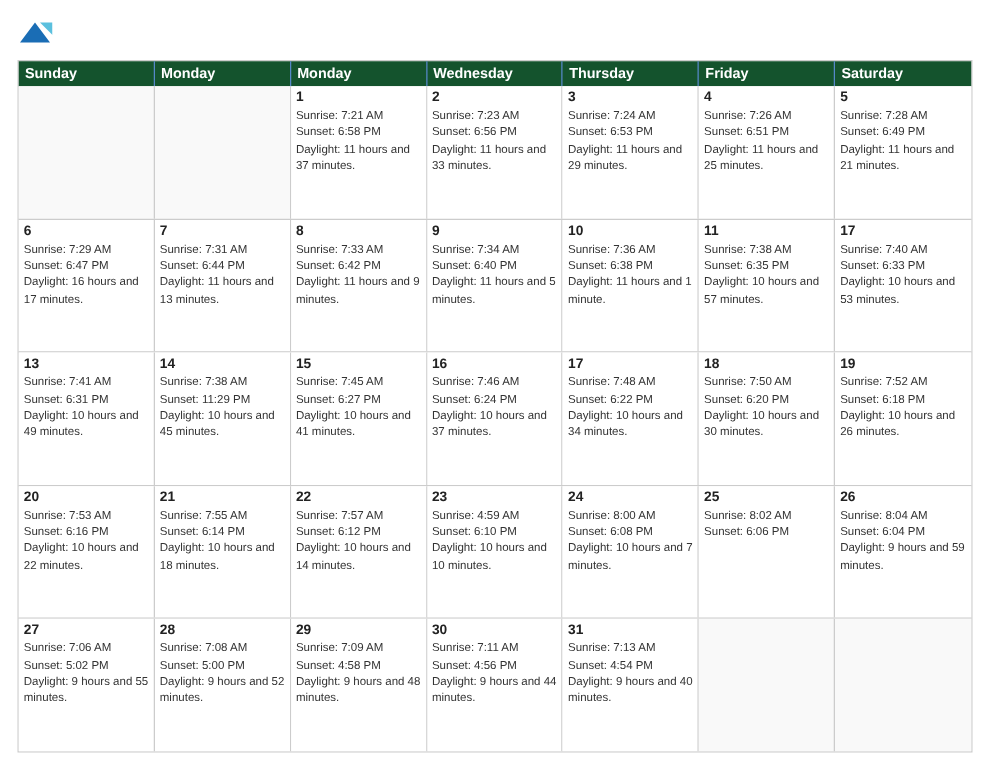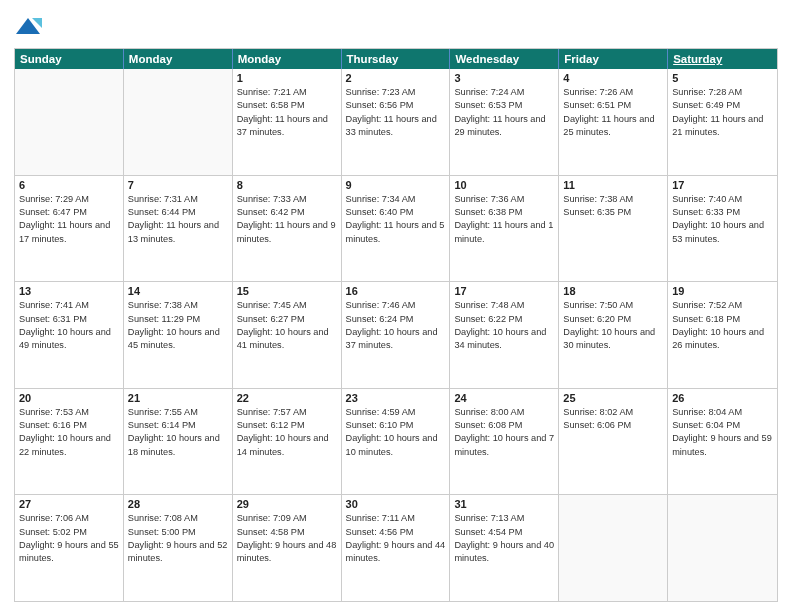--- a/index.html
+++ b/index.html
@@ -64,31 +64,31 @@
     }
     .calendar {
       flex: 1;
       display: flex;
       flex-direction: column;
       border: 1px solid #ccc;
     }
     .cal-header {
       display: grid;
       grid-template-columns: repeat(7, 1fr);
-      background: #0f766e;
+      background: #14532d;
     }
     .cal-header-cell {
       color: #fff;
       font-size: 11.5px;
       font-weight: bold;
       padding: 4px 5px;
       border-right: 1px solid #5588c8;
       text-align: left;
     }
-    .cal-header-cell:last-child { border-right: none; text-decoration: underline; }
+    .cal-header-cell:last-child { border-right: none; }
     .cal-body {
       flex: 1;
       display: flex;
       flex-direction: column;
     }
     .cal-row {
       display: grid;
       grid-template-columns: repeat(7, 1fr);
       flex: 1;
       border-top: 1px solid #ccc;
@@ -136,22 +136,22 @@
       <div class="month-title"></div>
       <div class="location"></div>
     </div>
   </div>
 
   <div class="calendar">
     <div class="cal-header">
     <div class="cal-header-cell">Sunday</div>
         <div class="cal-header-cell">Monday</div>
         <div class="cal-header-cell">Monday</div>
+        <div class="cal-header-cell">Wednesday</div>
         <div class="cal-header-cell">Thursday</div>
-        <div class="cal-header-cell">Wednesday</div>
         <div class="cal-header-cell">Friday</div>
         <div class="cal-header-cell">Saturday</div>
       </div>
     <div class="cal-body">
     <div class="cal-row">
           <div class="cal-cell empty"></div>
           <div class="cal-cell empty"></div>
           <div class="cal-cell">
             <div class="day-num">1</div>
             <div class="cell-line">Sunrise: 7:21 AM</div>
@@ -181,21 +181,21 @@
             <div class="cell-line">Sunrise: 7:28 AM</div>
             <div class="cell-line">Sunset: 6:49 PM</div>
             <div class="cell-line">Daylight: 11 hours and 21 minutes.</div>
           </div>
         </div>
         <div class="cal-row">
           <div class="cal-cell">
             <div class="day-num">6</div>
             <div class="cell-line">Sunrise: 7:29 AM</div>
             <div class="cell-line">Sunset: 6:47 PM</div>
-            <div class="cell-line">Daylight: 11 hours and 17 minutes.</div>
+            <div class="cell-line">Daylight: 16 hours and 17 minutes.</div>
           </div>
           <div class="cal-cell">
             <div class="day-num">7</div>
             <div class="cell-line">Sunrise: 7:31 AM</div>
             <div class="cell-line">Sunset: 6:44 PM</div>
             <div class="cell-line">Daylight: 11 hours and 13 minutes.</div>
           </div>
           <div class="cal-cell">
             <div class="day-num">8</div>
             <div class="cell-line">Sunrise: 7:33 AM</div>
@@ -211,20 +211,21 @@
           <div class="cal-cell">
             <div class="day-num">10</div>
             <div class="cell-line">Sunrise: 7:36 AM</div>
             <div class="cell-line">Sunset: 6:38 PM</div>
             <div class="cell-line">Daylight: 11 hours and 1 minute.</div>
           </div>
           <div class="cal-cell">
             <div class="day-num">11</div>
             <div class="cell-line">Sunrise: 7:38 AM</div>
             <div class="cell-line">Sunset: 6:35 PM</div>
+            <div class="cell-line">Daylight: 10 hours and 57 minutes.</div>
           </div>
           <div class="cal-cell">
             <div class="day-num">17</div>
             <div class="cell-line">Sunrise: 7:40 AM</div>
             <div class="cell-line">Sunset: 6:33 PM</div>
             <div class="cell-line">Daylight: 10 hours and 53 minutes.</div>
           </div>
         </div>
         <div class="cal-row">
           <div class="cal-cell">

